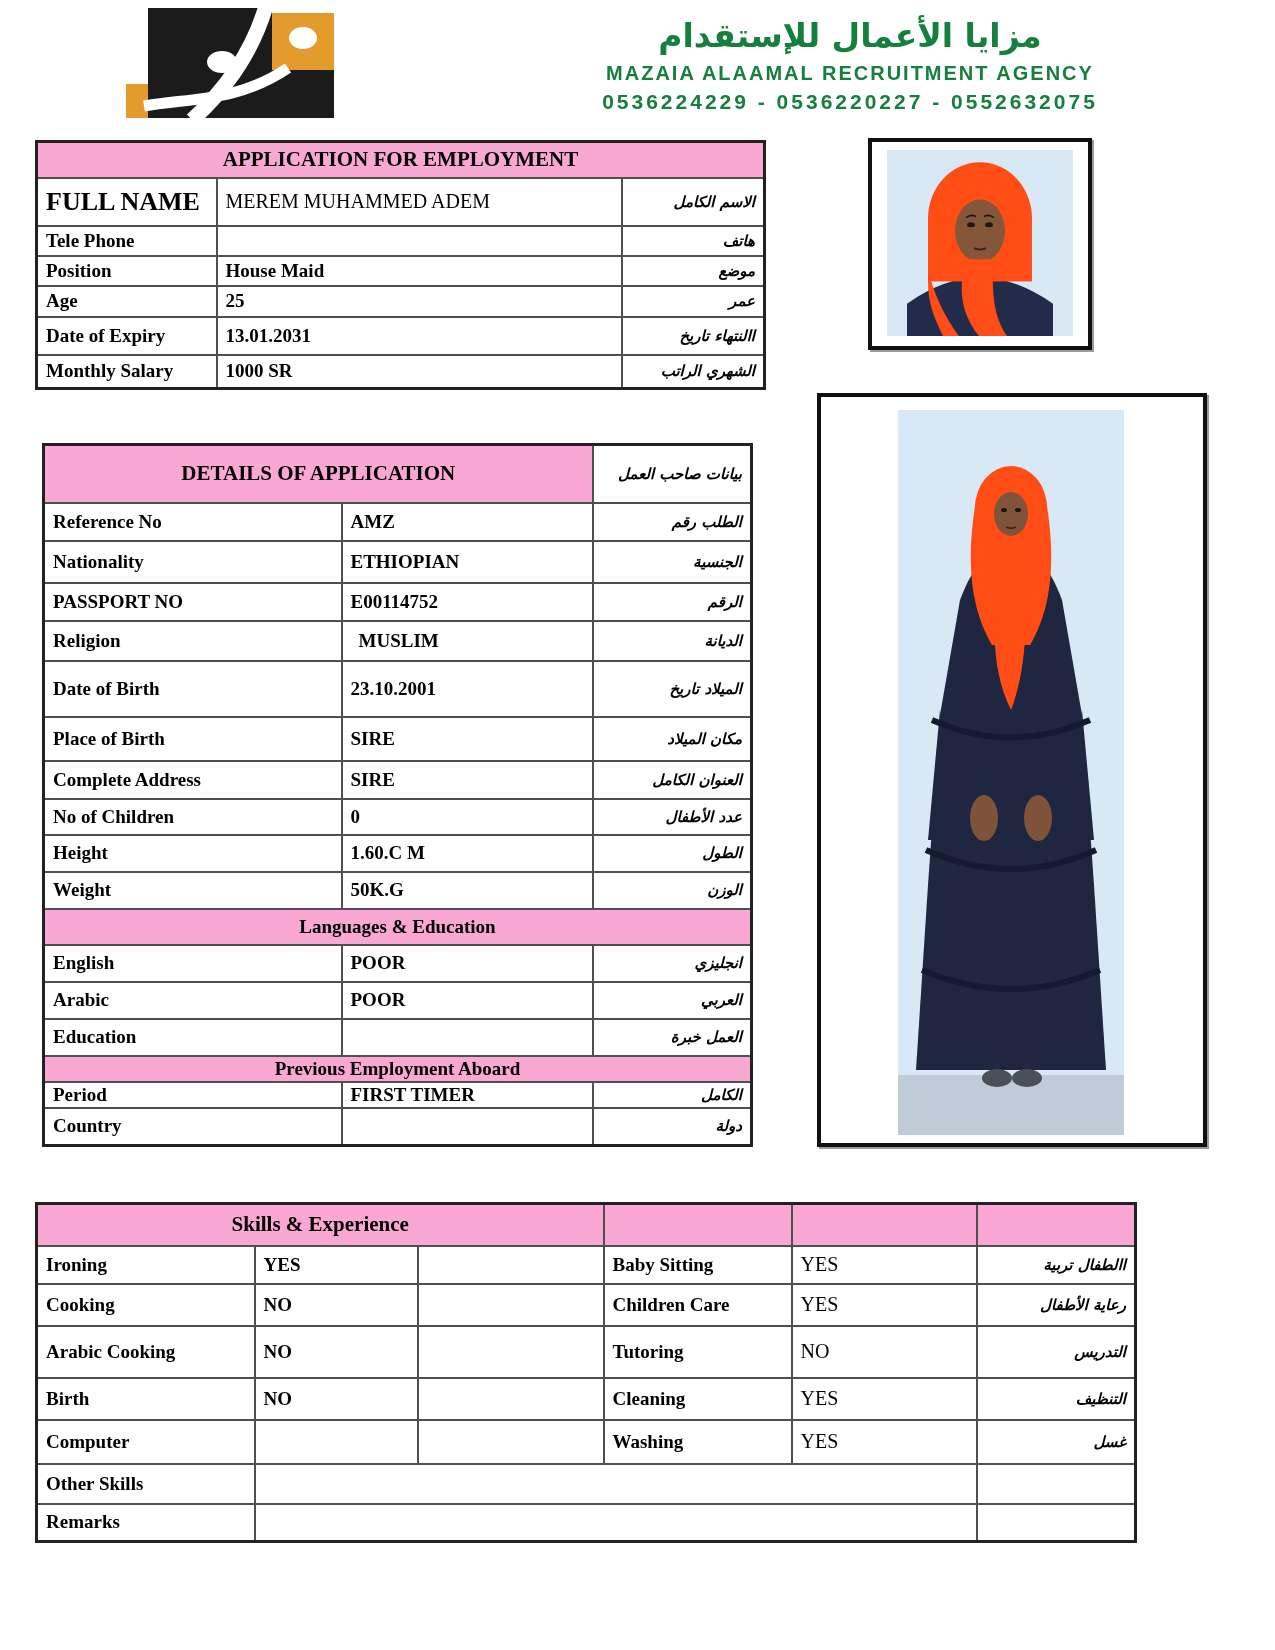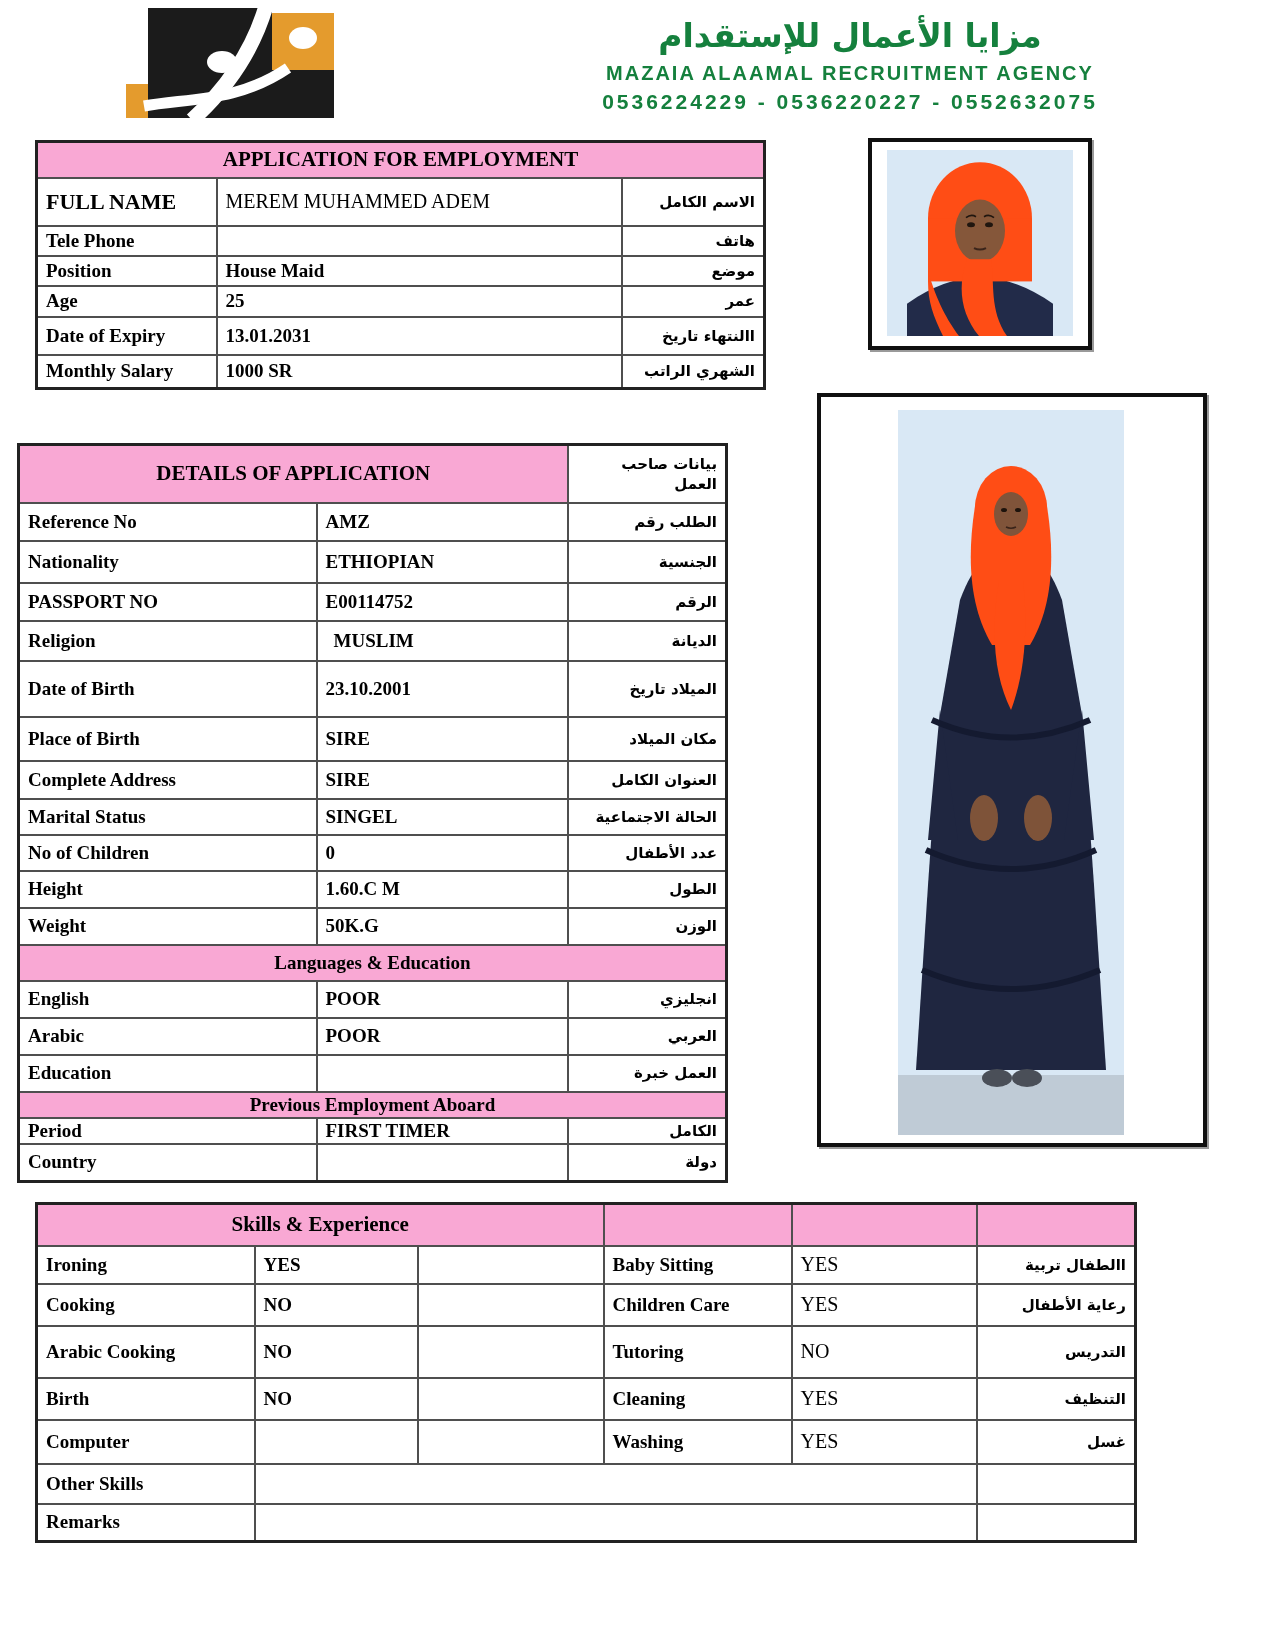--- a/index.html
+++ b/index.html
@@ -13,28 +13,28 @@
   .brand { position:absolute; left:530px; top:16px; width:640px; text-align:center; color:#15803d; }
   .brand .ar  { font-family:"DejaVu Sans", sans-serif; font-size:33px; font-weight:bold; line-height:40px; direction:rtl; }
   .brand .en  { font-family:"Liberation Sans", sans-serif; font-size:20px; font-weight:bold; letter-spacing:2px; line-height:30px; margin-top:2px; }
   .brand .tel { font-family:"Liberation Sans", sans-serif; font-size:21px; font-weight:bold; letter-spacing:3px; line-height:28px; }
   
   table.t { position:absolute; border-collapse:collapse; table-layout:fixed; border:3px solid #222; background:#fff; }
   .t td { border:2px solid #4f4f4f; padding:1px 8px; vertical-align:middle; overflow:hidden; }
   .yellow  { background:#f9a8d4; }
   .title   { text-align:center; font-weight:bold; font-size:21px; }
   .lbl     { font-weight:bold; font-size:19px; }
-  .lbl-big { font-weight:bold; font-size:22px; }
+  .lbl-big { font-weight:bold; font-size:26px; }
   .val     { font-weight:bold; font-size:19px; }
   .val-plain { font-weight:normal; font-size:20px; }
-  .arc     { text-align:right; direction:rtl; font-family:"DejaVu Sans", sans-serif; font-weight:bold; font-size:15px; padding-right:10px; }
+  .arc     { text-align:right; direction:rtl; font-family:"DejaVu Sans", sans-serif; font-weight:bold; font-size:15px; padding-right:10px;font-style:italic; }
   .vtop    { vertical-align:top; }
   .vbot    { vertical-align:bottom; }
   .t1 { left:35px;  top:140px;  width:728px; }
-  .t2 { left:17px;  top:443px;  width:708px; }
+  .t2 { left:42px;  top:443px;  width:708px; }
   .t3 { left:35px;  top:1202px; width:1099px; }
   
   .photo-frame { position:absolute; background:#fff; border:4px solid #101010; box-shadow:2px 2px 0 #9a9a9a; }
   .pf-head { left:868px; top:138px; width:216px; height:204px; }
   .pf-body { left:817px; top:393px; width:382px; height:746px; }
   .pf-head .ph { position:absolute; left:15px; top:8px;  width:186px; height:186px; }
   .pf-body .ph { position:absolute; left:77px; top:13px; width:226px; height:725px; }
   .ph svg { display:block; width:100%; height:100%; }
 </style>
 </head>
@@ -159,25 +159,20 @@
     </tr>
     <tr style="height:44px">
       <td class="lbl vtop">Place of Birth</td>
       <td class="val vtop">SIRE</td>
       <td class="arc vtop">مكان الميلاد</td>
     </tr>
     <tr style="height:38px">
       <td class="lbl">Complete Address</td>
       <td class="val">SIRE</td>
       <td class="arc">العنوان الكامل</td>
-    </tr>
-    <tr style="height:36px">
-      <td class="lbl">Marital Status</td>
-      <td class="val">SINGEL</td>
-      <td class="arc">الحالة الاجتماعية</td>
     </tr>
     <tr style="height:36px">
       <td class="lbl">No of Children</td>
       <td class="val">0</td>
       <td class="arc">عدد الأطفال</td>
     </tr>
     <tr style="height:37px">
       <td class="lbl">Height</td>
       <td class="val">1.60.C M</td>
       <td class="arc">الطول</td>

